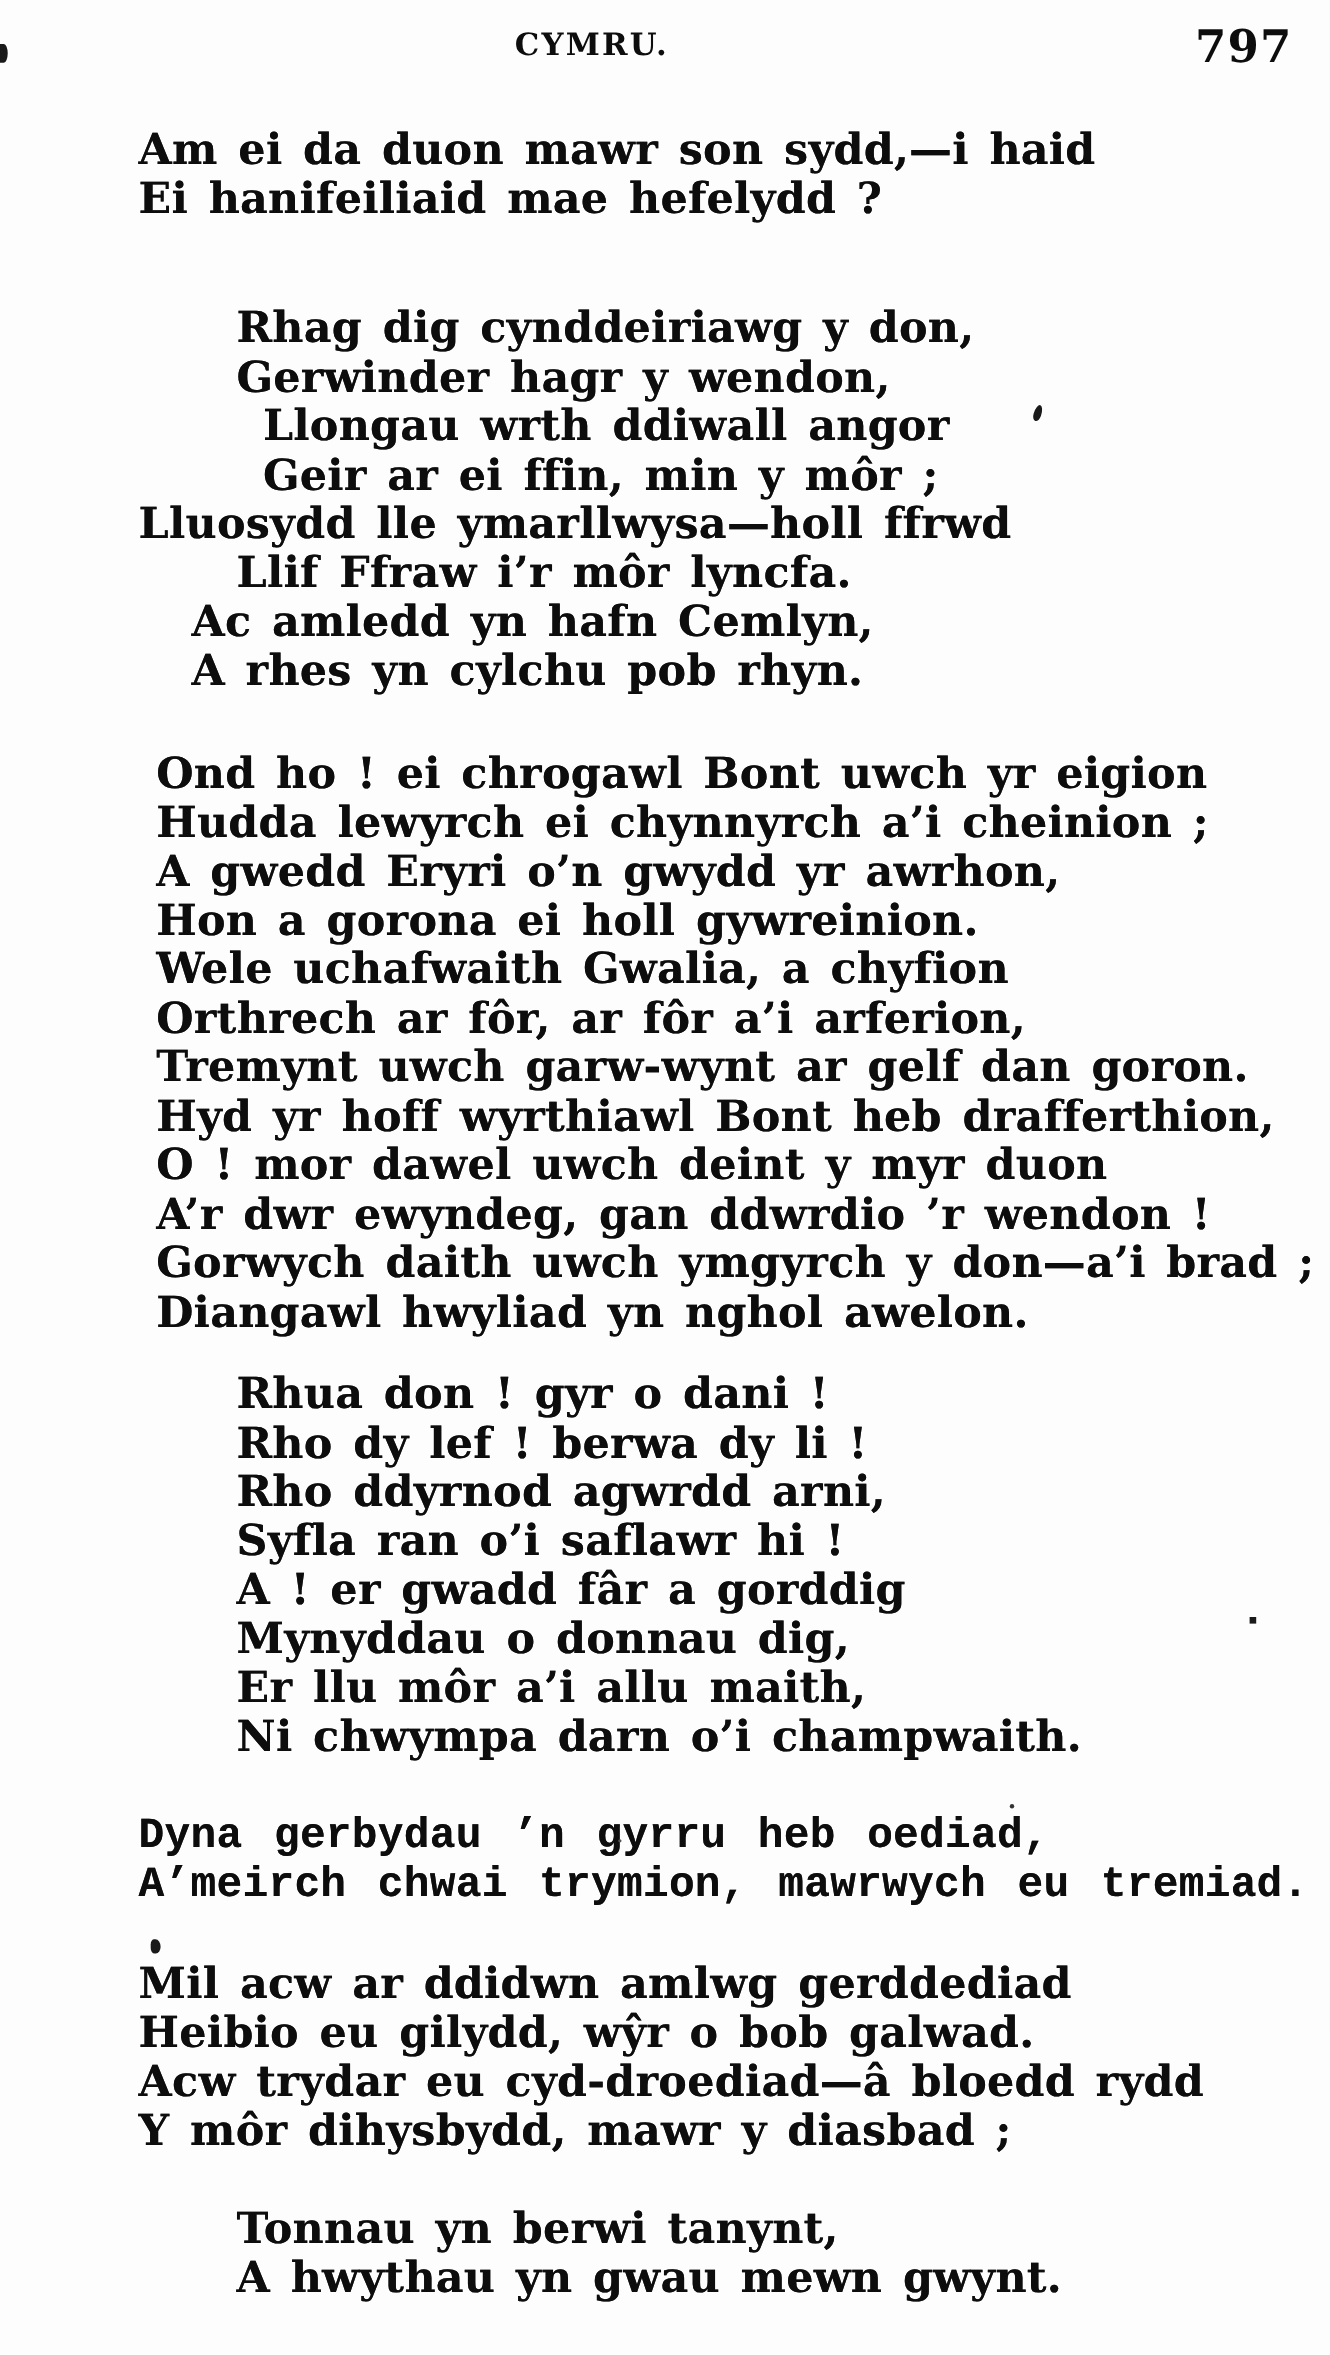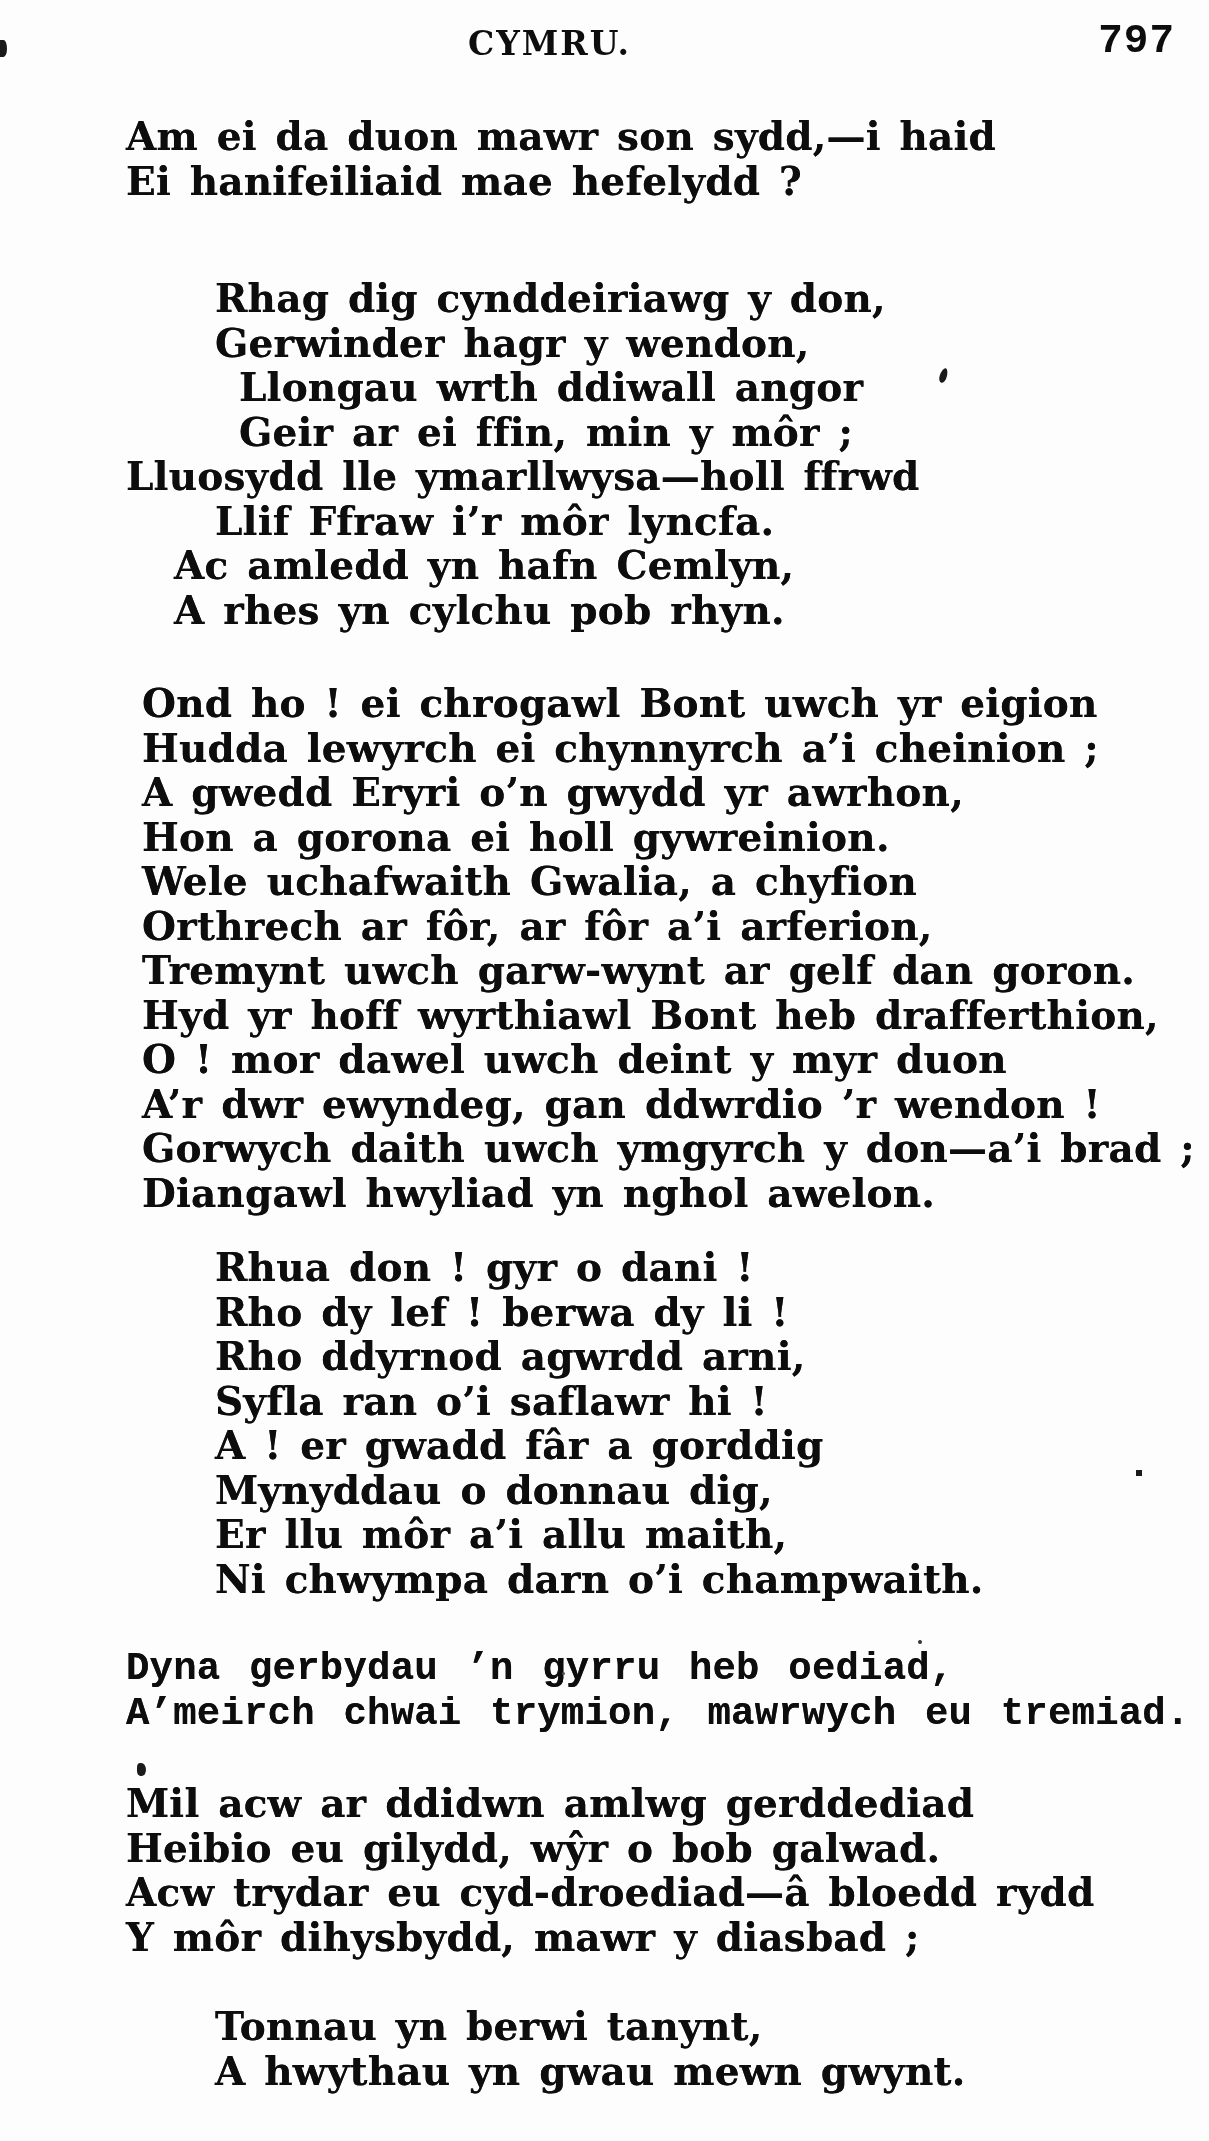--- a/index.html
+++ b/index.html
@@ -9,25 +9,25 @@
     background:#fdfdfd;
     overflow:hidden;
     font-family:"DejaVu Serif","Liberation Serif",serif;
     color:#0d0d0d;
     -webkit-font-smoothing:antialiased;
   }
   
   .running-head{position:absolute;top:18px;left:0;width:100%;height:50px;}
   .head-title{
     position:absolute;left:468px;top:6px;
-    font-size:33px;font-weight:700;letter-spacing:2px;
+    font-size:28px;font-weight:700;letter-spacing:2px;
   }
   .head-pageno{
     position:absolute;right:34px;top:0;
-    font-size:41px;font-weight:700;letter-spacing:1px;font-family:Liberation Mono, monospace;
+    font-size:41px;font-weight:700;letter-spacing:1px;
   }
   
   .poem{position:absolute;top:0;left:0;right:0;}
   .stanza{margin:0;}
   .st-1{margin-top:114px;}
   .st-2{margin-top:73px;}
   .st-3{margin-top:49px;padding-left:16px;}
   .st-4{margin-top:30px;}
   .st-5{margin-top:46px;font-family:Liberation Mono, monospace;}
   .st-6{margin-top:45px;}

